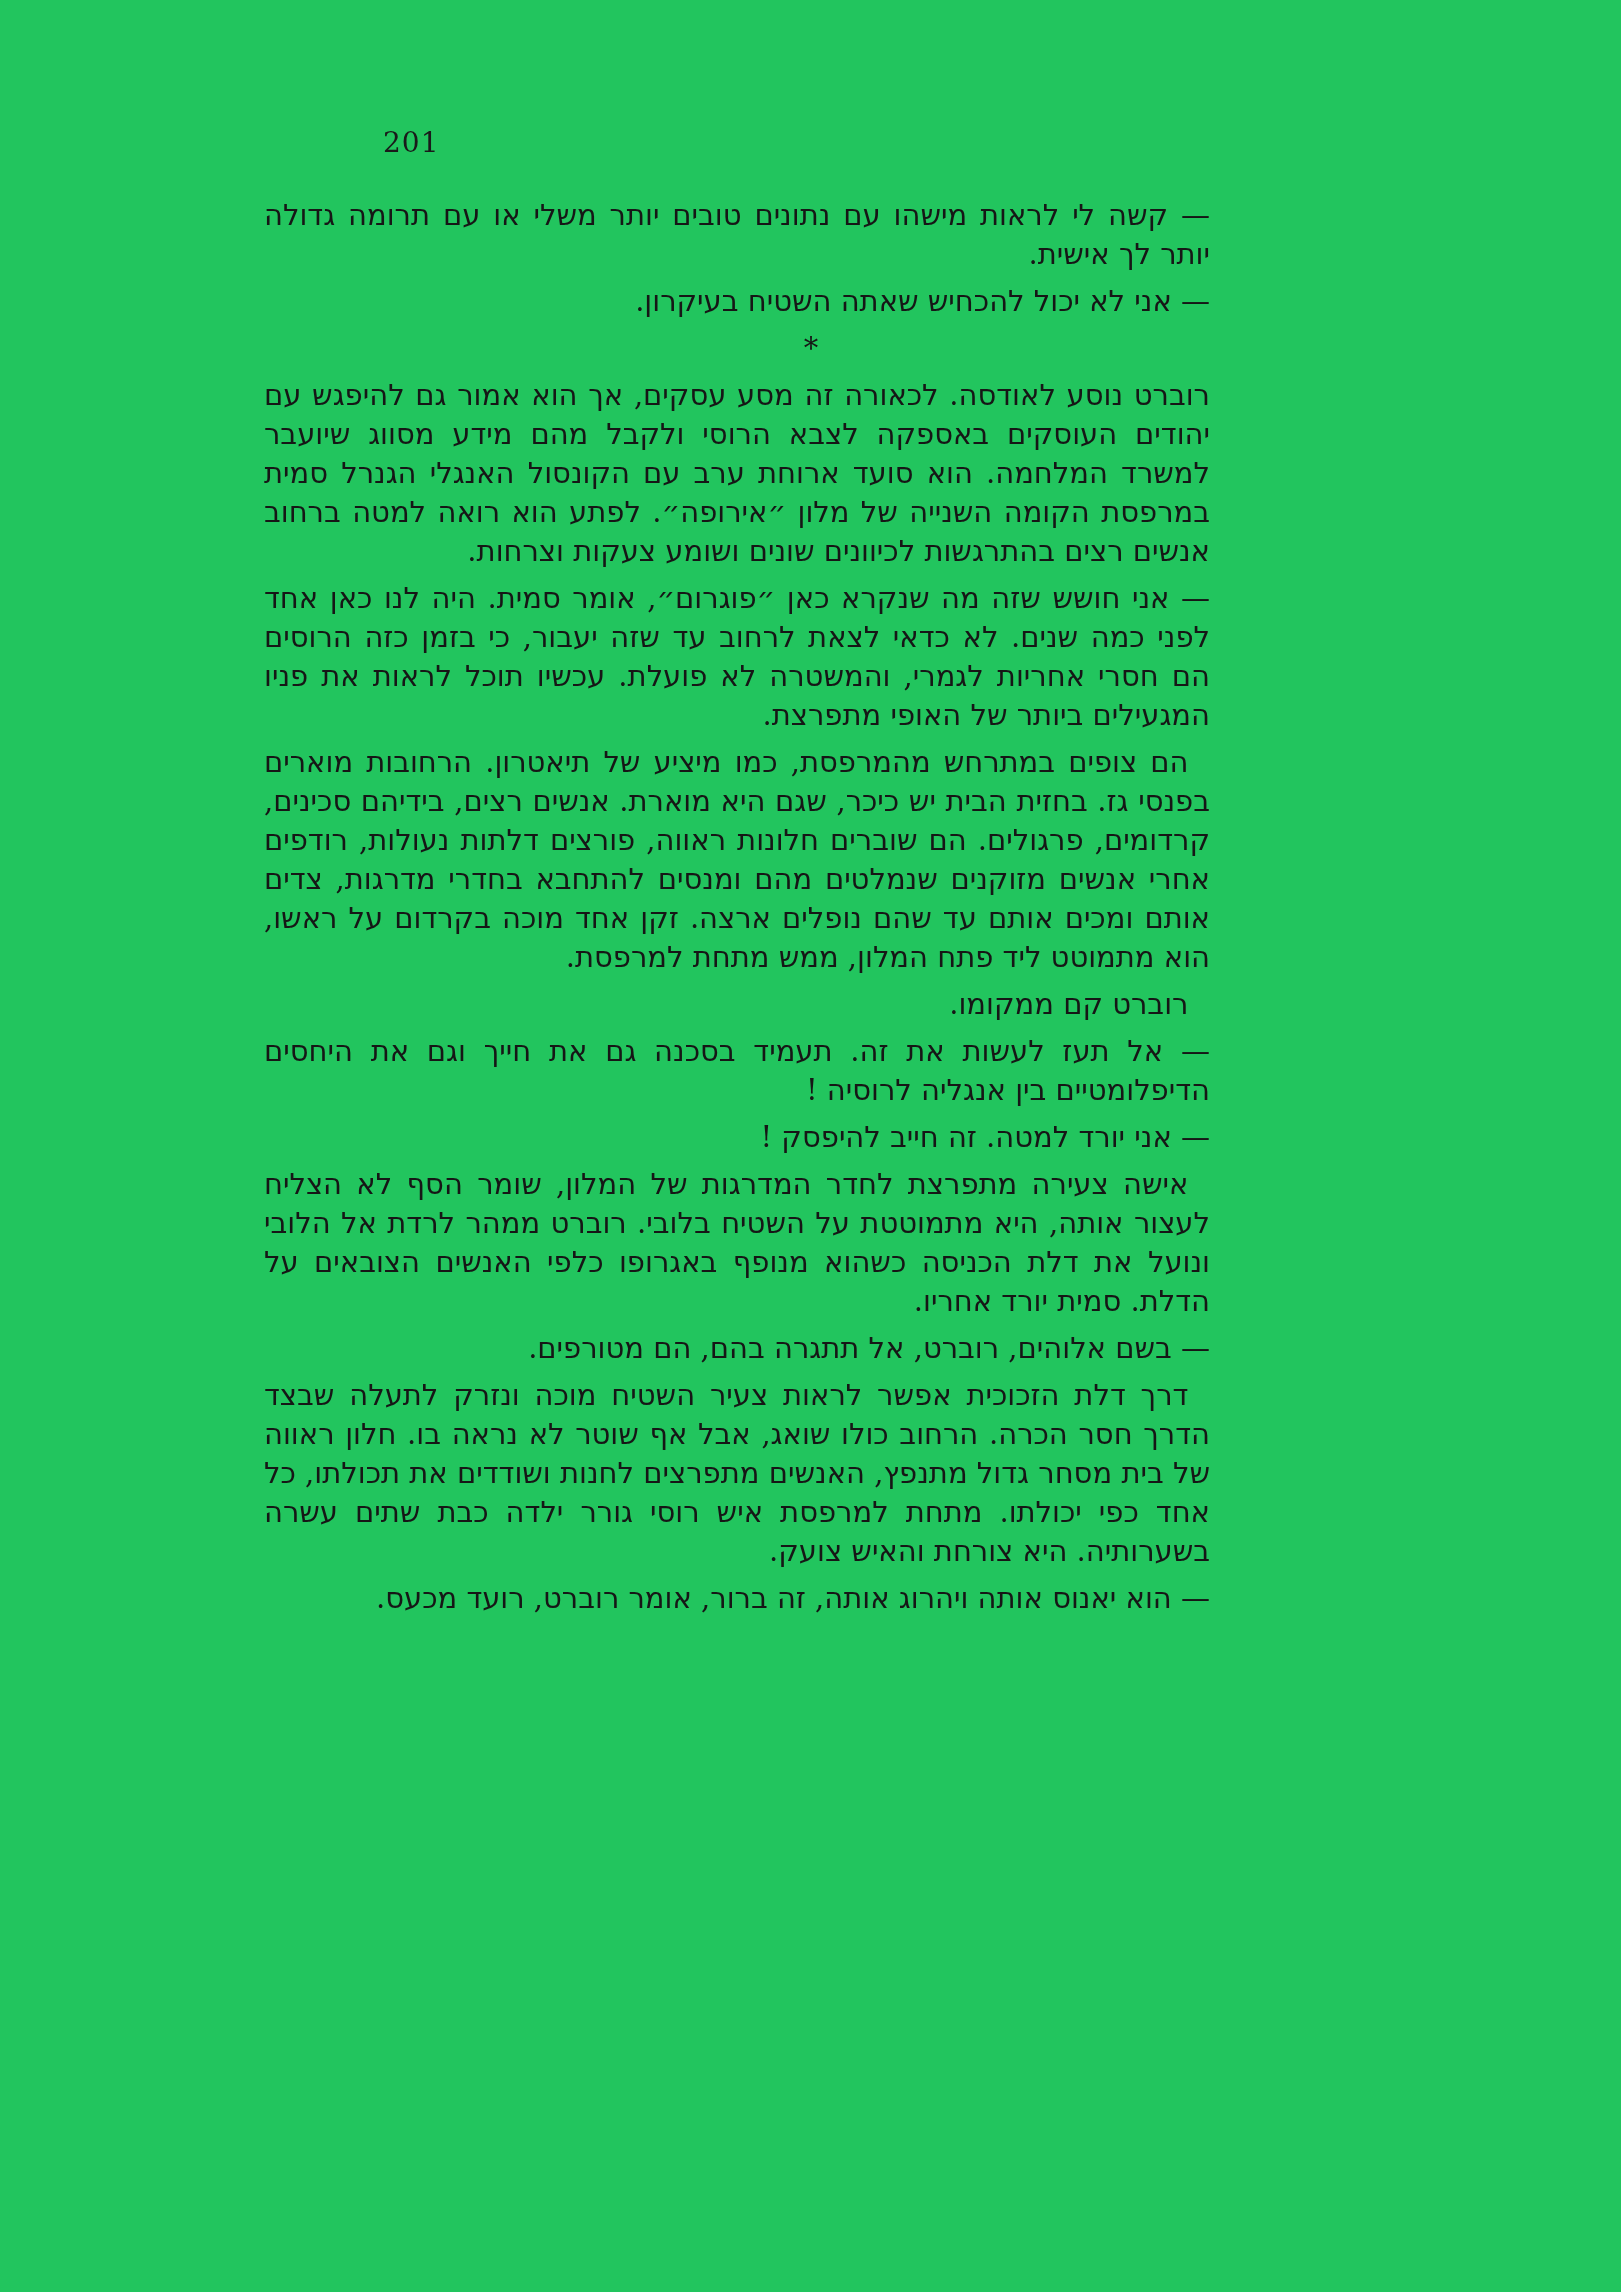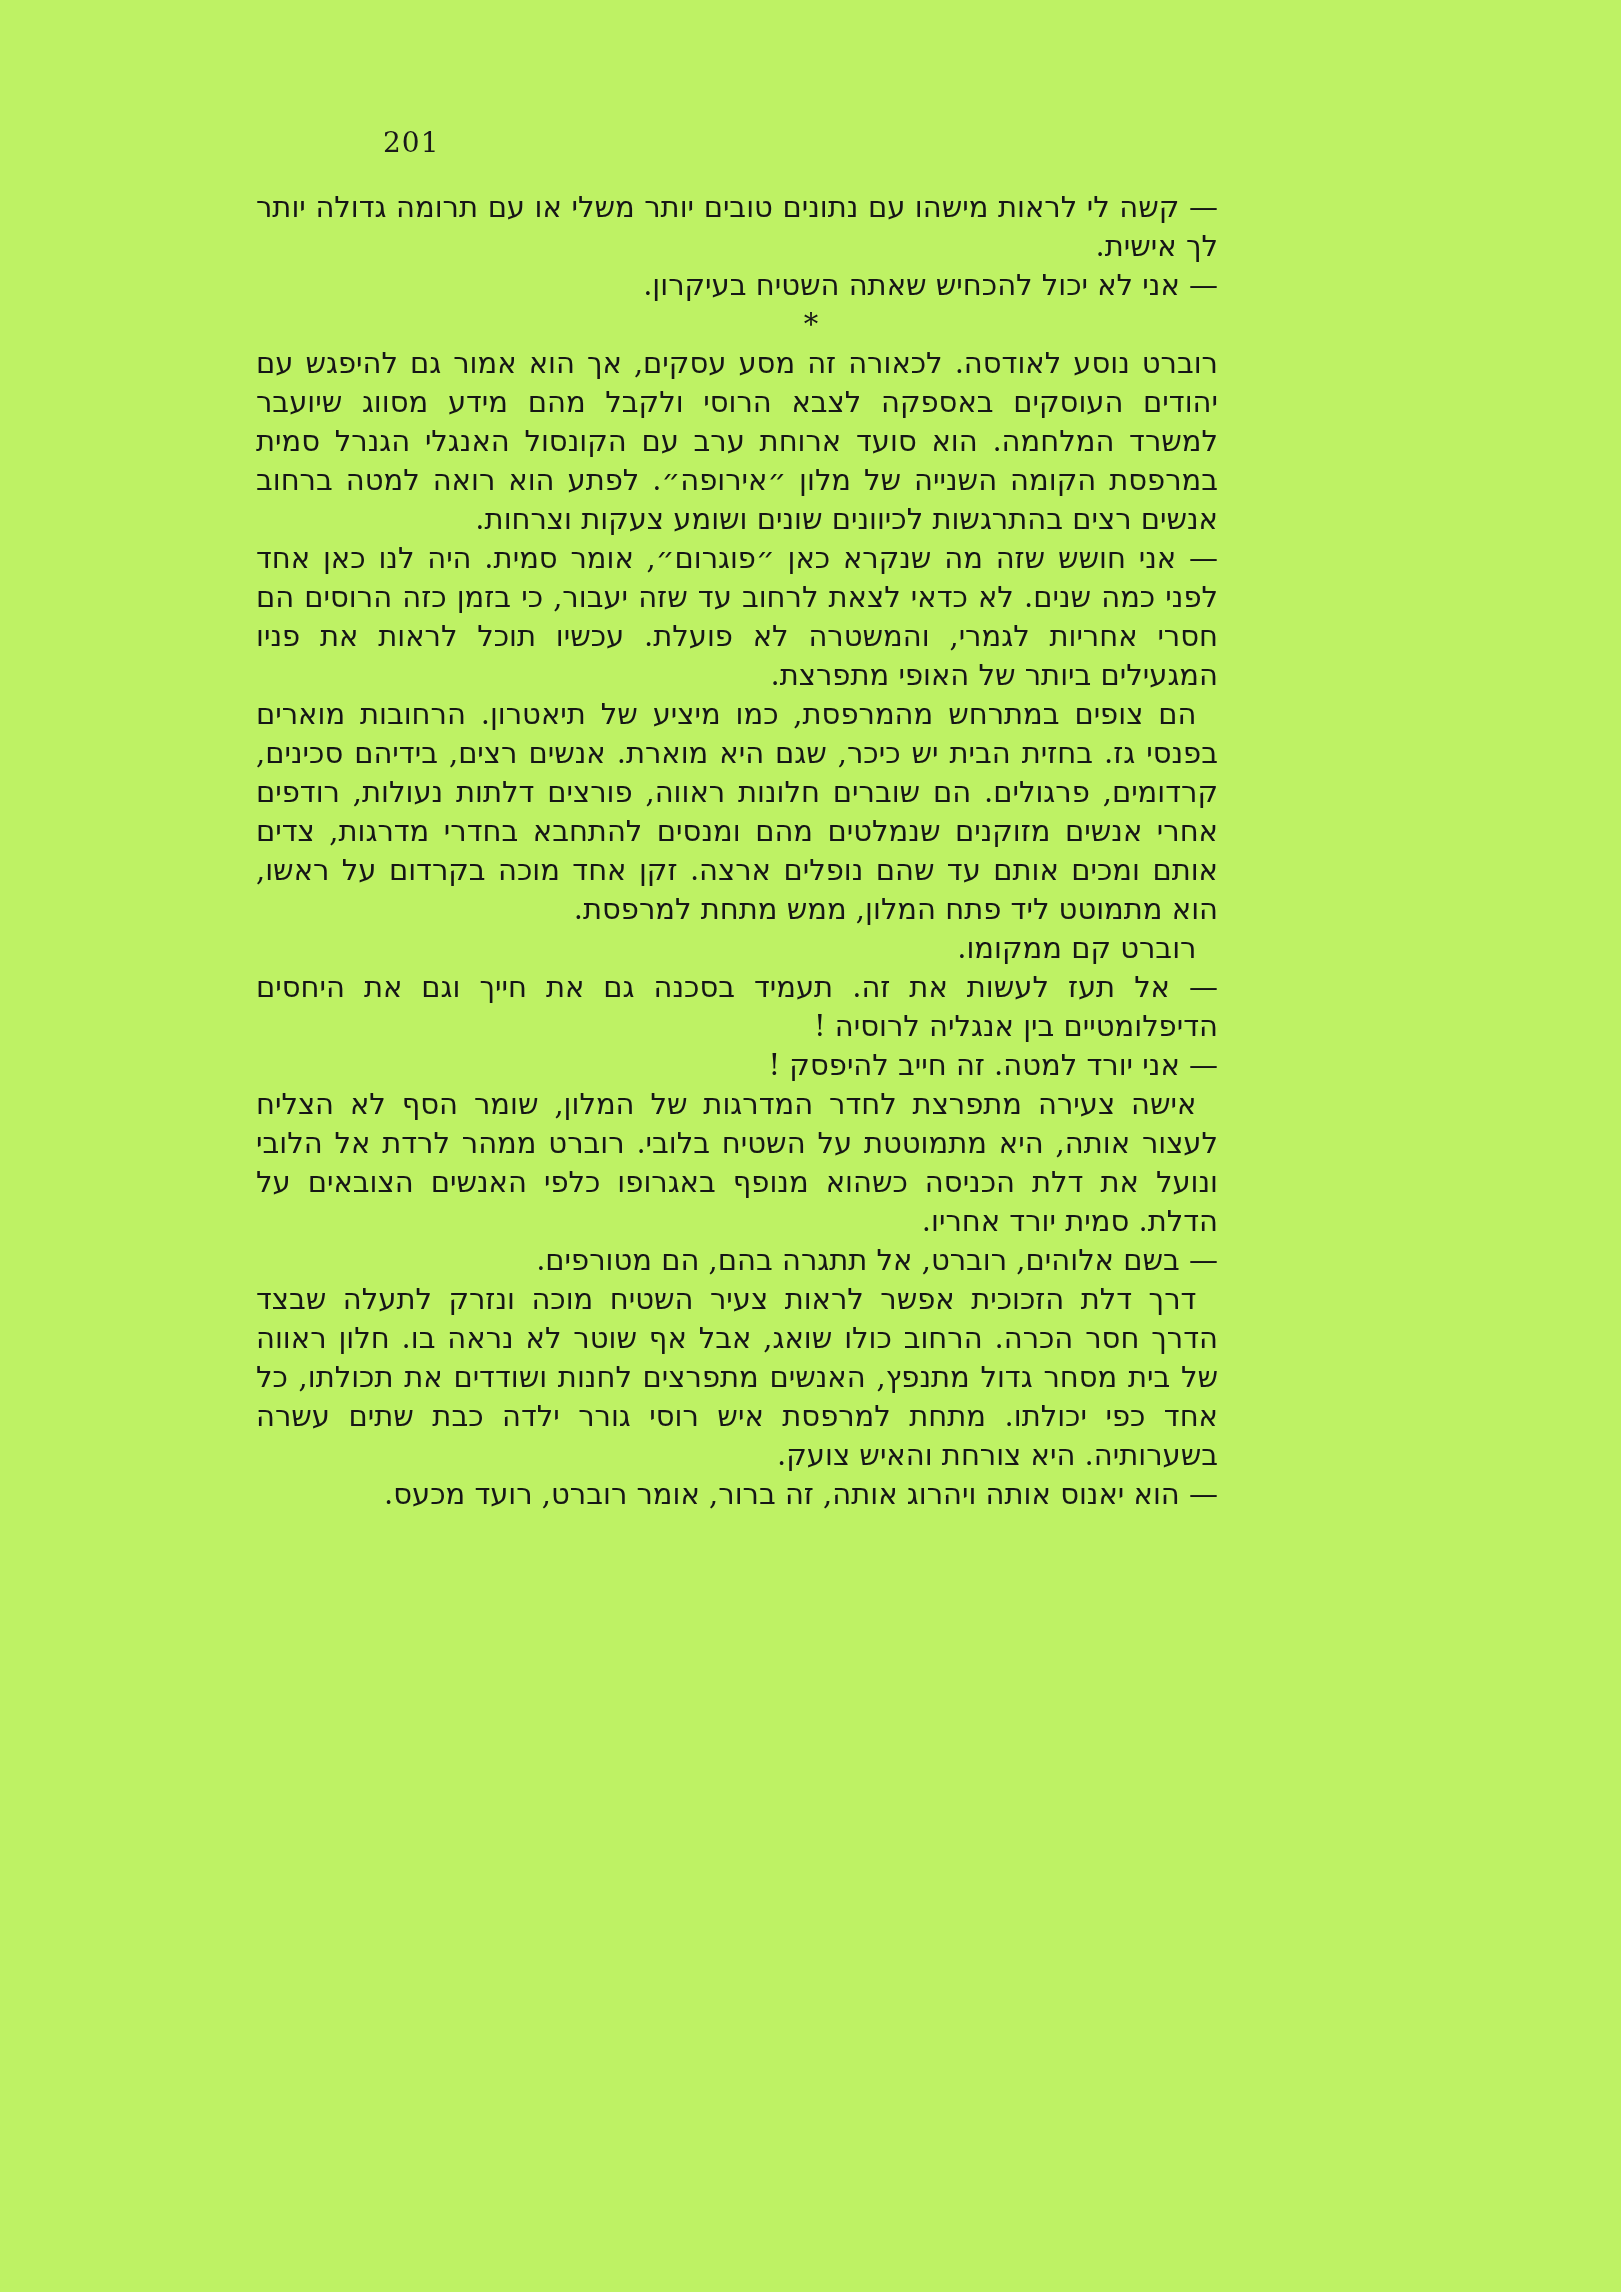--- a/index.html
+++ b/index.html
@@ -11,21 +11,21 @@
     position: relative;
     width: 1621px;
     height: 2293px;
     overflow: hidden;
     font-family: "DejaVu Serif", "DejaVu Sans", serif;
     color: #161616;
   }
   .page {
     position: absolute;
     inset: 0;
-    background: #bef264;
+    background: #22c55e;
     text-decoration: underline;
   }
   .page-number {
     position: absolute;
     left: 383px;
     top: 127px;
     font-size: 28px;
     line-height: 31px;
     letter-spacing: 1px;
     color: #1a1a1a;
@@ -36,21 +36,21 @@
     right: 403px;
     width: 962px;
     direction: rtl;
     unicode-bidi: embed;
     font-size: 29px;
     line-height: 39px;
     text-align: justify;
     color: #161616;
   }
   .text-block p {
-    margin: 0;
+    margin: 8px;
     padding: 0;
   }
   .text-block p.para-indent {
     text-indent: 21.6px;
   }
   .text-block p.dialog {
     text-indent: 0;
   }
   .separator {
     height: 39px;

